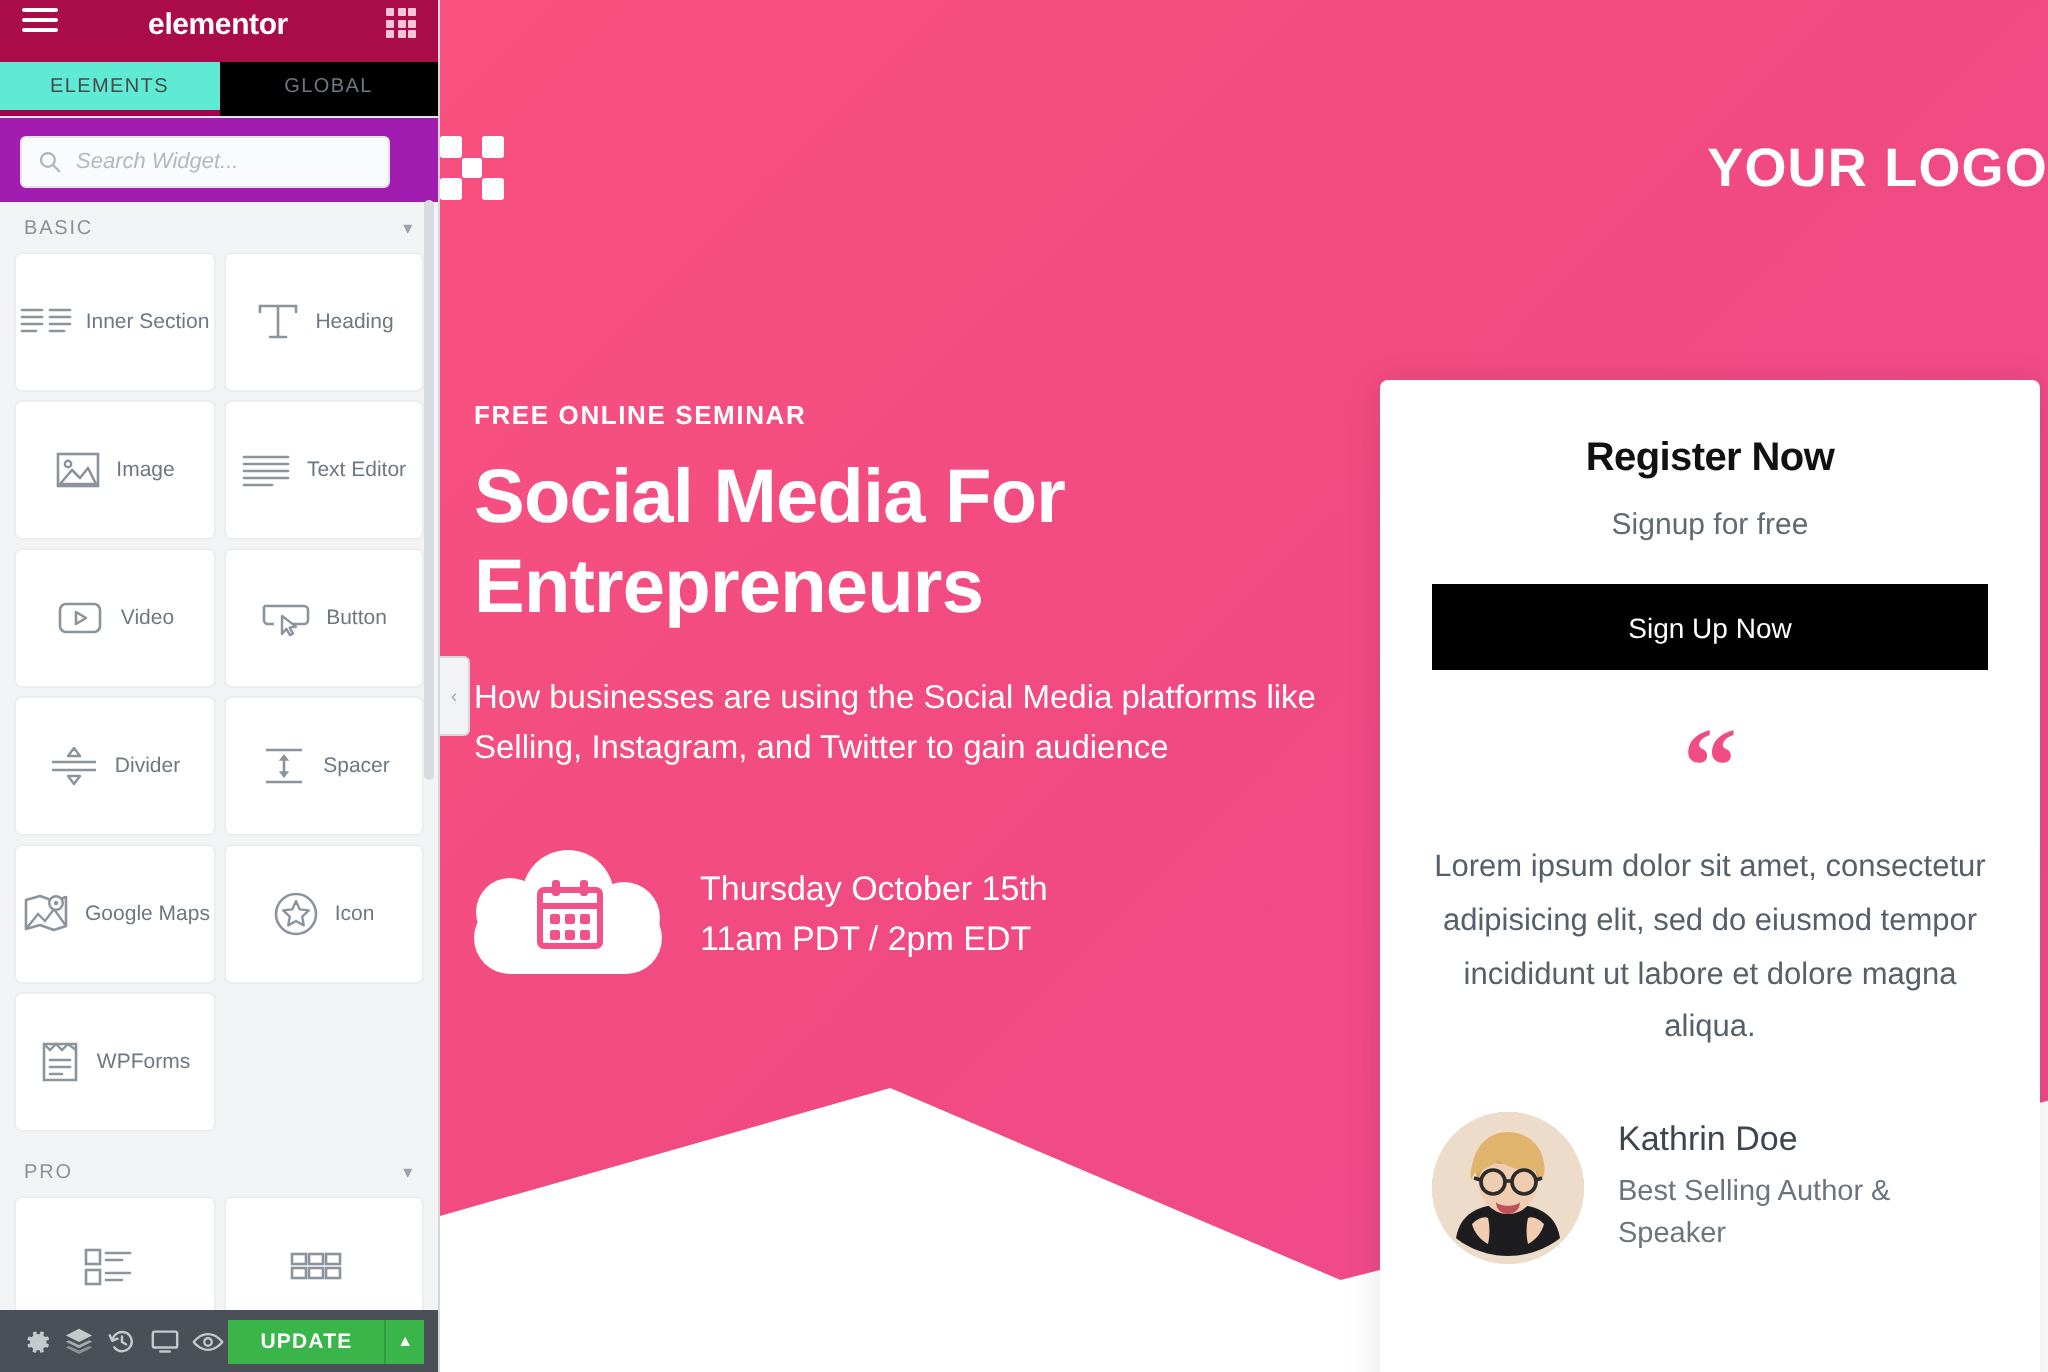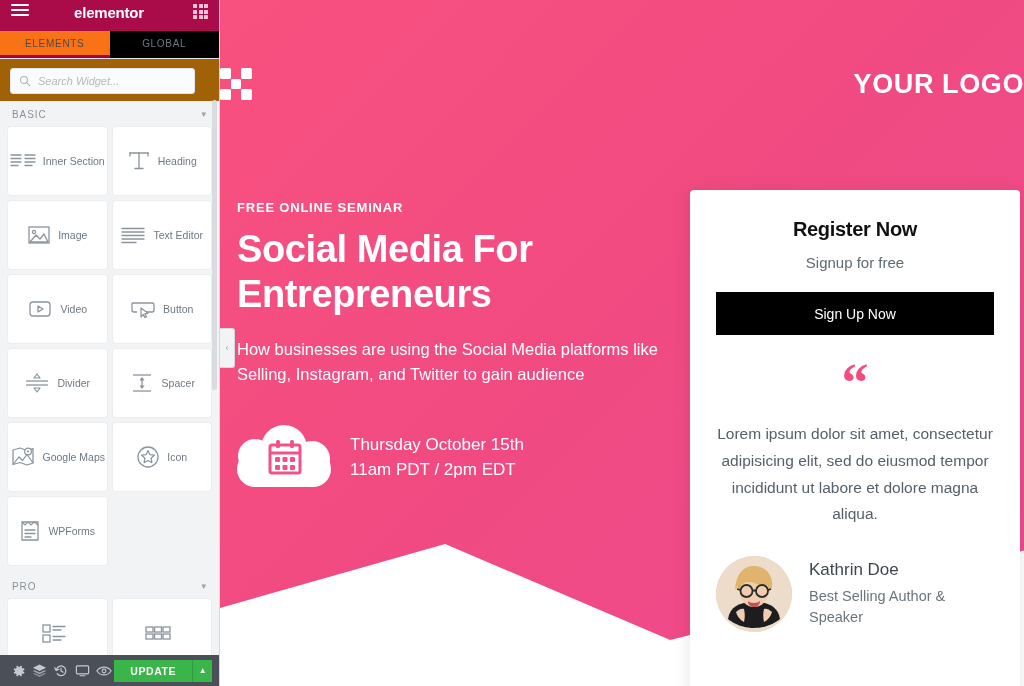--- a/index.html
+++ b/index.html
@@ -65,27 +65,27 @@
     display: flex; align-items: center; justify-content: center;
     font-size: 10px;
     letter-spacing: 0.7px;
     color: #6d7882;
     cursor: pointer;
     border-bottom: 3px solid transparent;
     background: #000000;
   }
   .ptab.active {
     color: #4a4a4a;
-    background: #f97316;
+    background: #5eead4;
     border-bottom-color: #a4004c;
   }
 
   #panel-search {
     padding: 9px 24px 7px 10px;
-    background: #a16207;
+    background: #a21caf;
   }
   .search-box {
     height: 26px;
     background: #fafbfc;
     border: 1px solid #e2e5e8;
     border-radius: 3px;
     display: flex;
     align-items: center;
     padding: 0 8px;
     gap: 7px;

